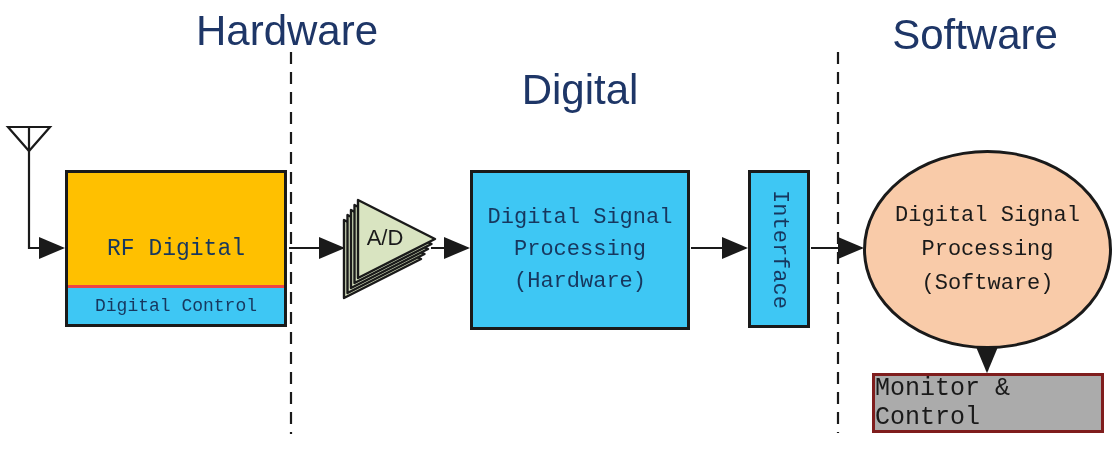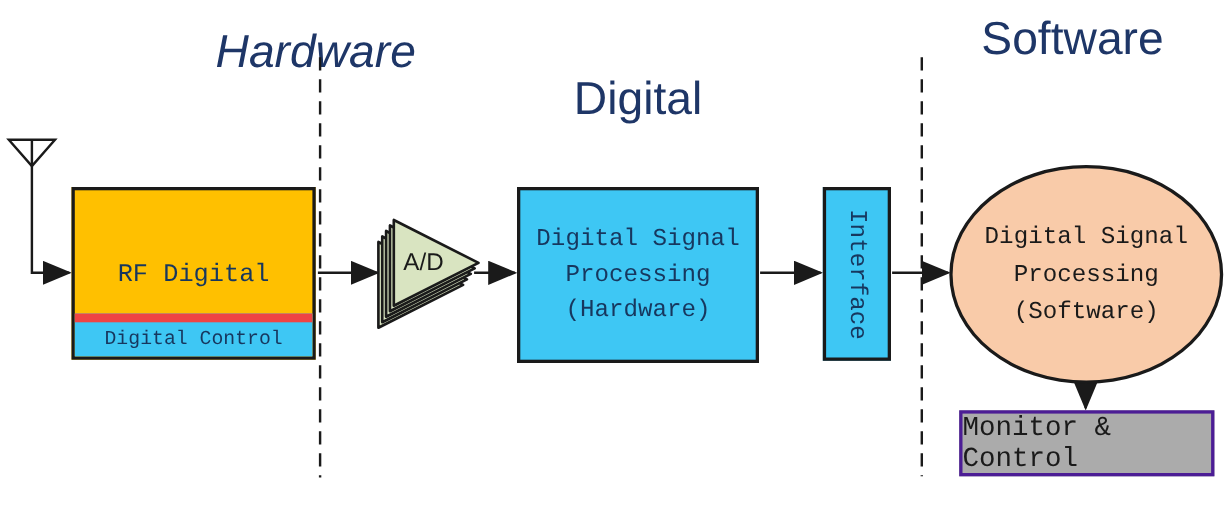--- a/index.html
+++ b/index.html
@@ -26,21 +26,21 @@
     border:3px solid #1a1a1a;
     box-sizing:border-box;
   }
   .rf-label{
     position:absolute;left:0;top:0;right:0;bottom:0;
     display:flex;align-items:center;justify-content:center;
     font-size:23px;color:#17375E;
   }
   .dc-strip{
     position:absolute;left:0;right:0;bottom:0;height:39px;
-    border-top:8px solid #ef4444;
+    border-top:3px solid #ef4444;
     box-sizing:border-box;
     display:flex;align-items:center;justify-content:center;
     font-size:18px;color:#17375E;
   }
   .dsp-hw-box{
     left:470px;top:170px;width:220px;height:160px;
     border:3px solid #1a1a1a;box-sizing:border-box;
     display:flex;flex-direction:column;align-items:center;justify-content:center;
     font-size:22px;line-height:32px;color:#17375E;text-align:center;
   }
@@ -53,32 +53,32 @@
   .interface-box .vtext{transform:rotate(90deg);white-space:nowrap;}
   .sw-ellipse{
     left:863px;top:150px;width:249px;height:199px;
     border:3px solid #1a1a1a;box-sizing:border-box;
     border-radius:50%;
     display:flex;flex-direction:column;align-items:center;justify-content:center;
     font-size:22px;line-height:34px;color:#1a1a1a;text-align:center;
   }
   .monitor-box{
     left:872px;top:373px;width:232px;height:60px;
-    border:3px solid #4c1d95;box-sizing:border-box;
+    border:3px solid #7f1d1d;box-sizing:border-box;
     display:flex;align-items:center;justify-content:center;
     font-size:25px;color:#1a1a1a;
   }
   .ad-label-svg{font-family:"Liberation Sans", sans-serif;font-size:22px;fill:#1a1a1a;}
 </style>
 </head>
 <body>
 
 <div id="canvas">
 
-  <div class="section-title" style="left:287px;top:24px;font-style:italic;">Hardware</div>
+  <div class="section-title" style="left:287px;top:8px;">Hardware</div>
   <div class="section-title" style="left:975px;top:12px;text-align:right;">Software</div>
   <div class="section-title" style="left:580px;top:67px;">Digital</div>
 
   <svg id="svg-layer" viewBox="0 0 1120 468" xmlns="http://www.w3.org/2000/svg">
     <defs>
       <marker id="arrow" viewBox="0 0 12 10" refX="11" refY="5" markerWidth="12" markerHeight="10" orient="auto-start-reverse">
         <path d="M0,0 L12,5 L0,10 Z" fill="#1a1a1a"></path>
       </marker>
     </defs>
 

